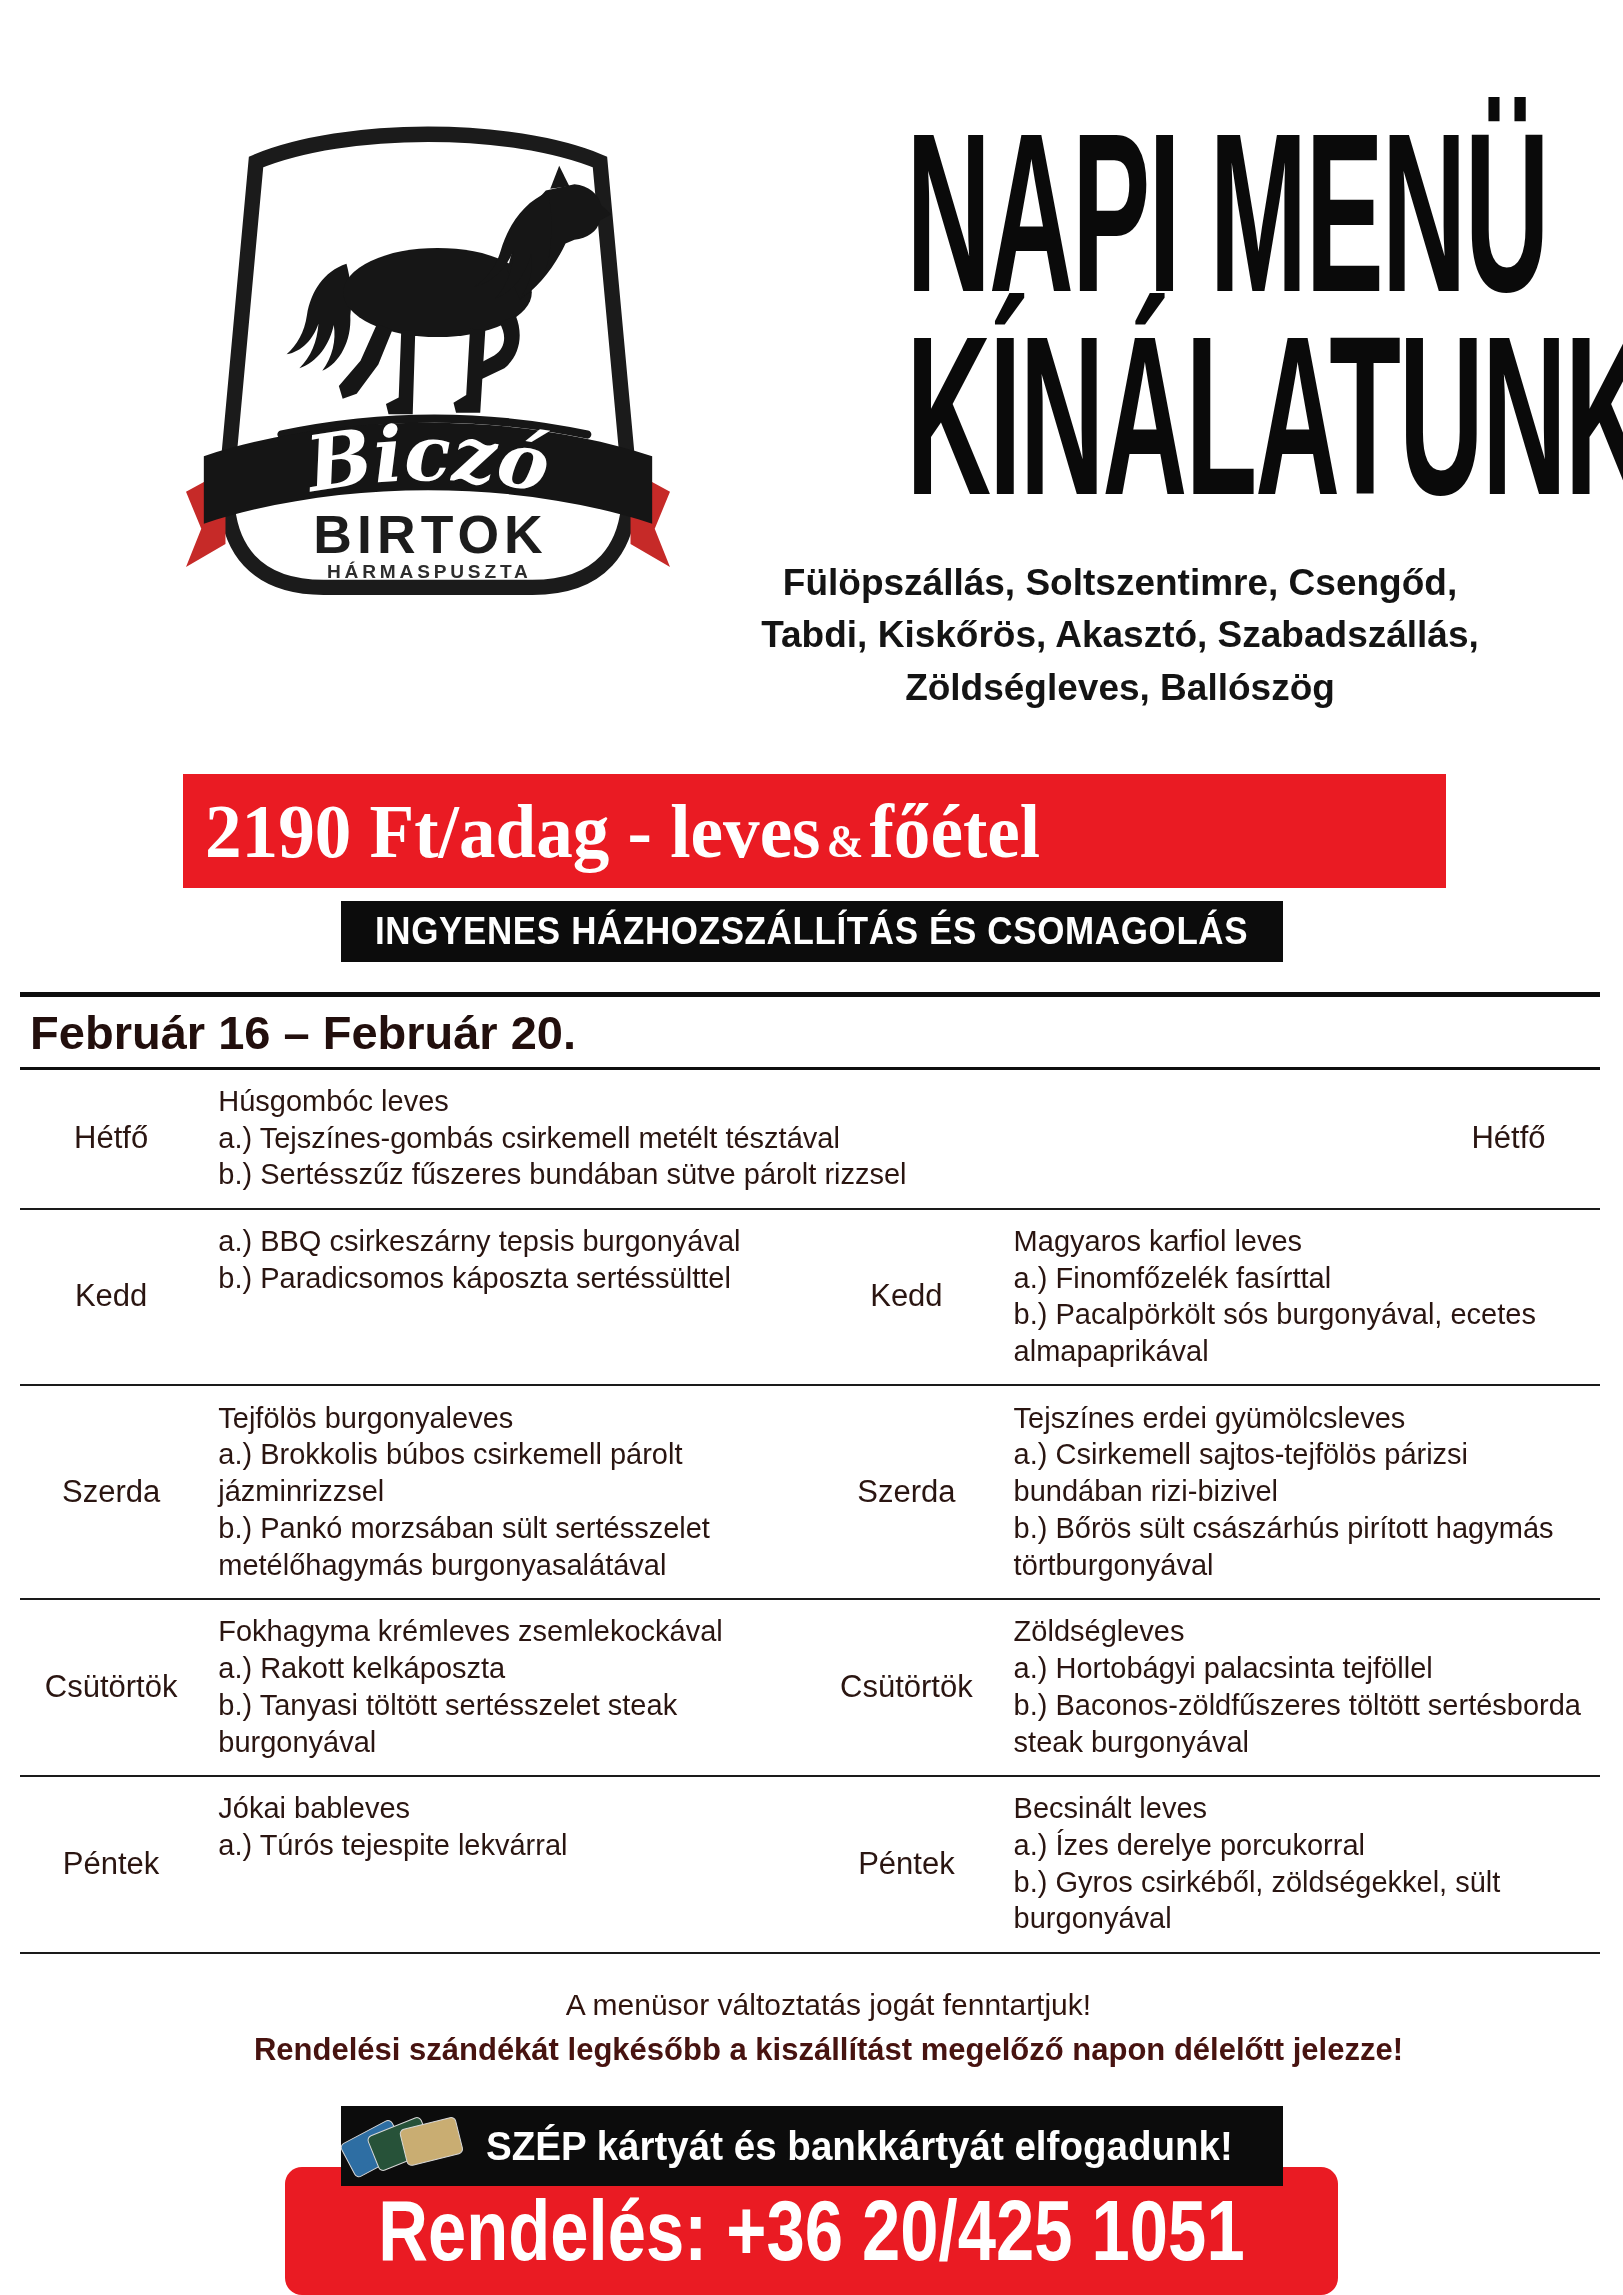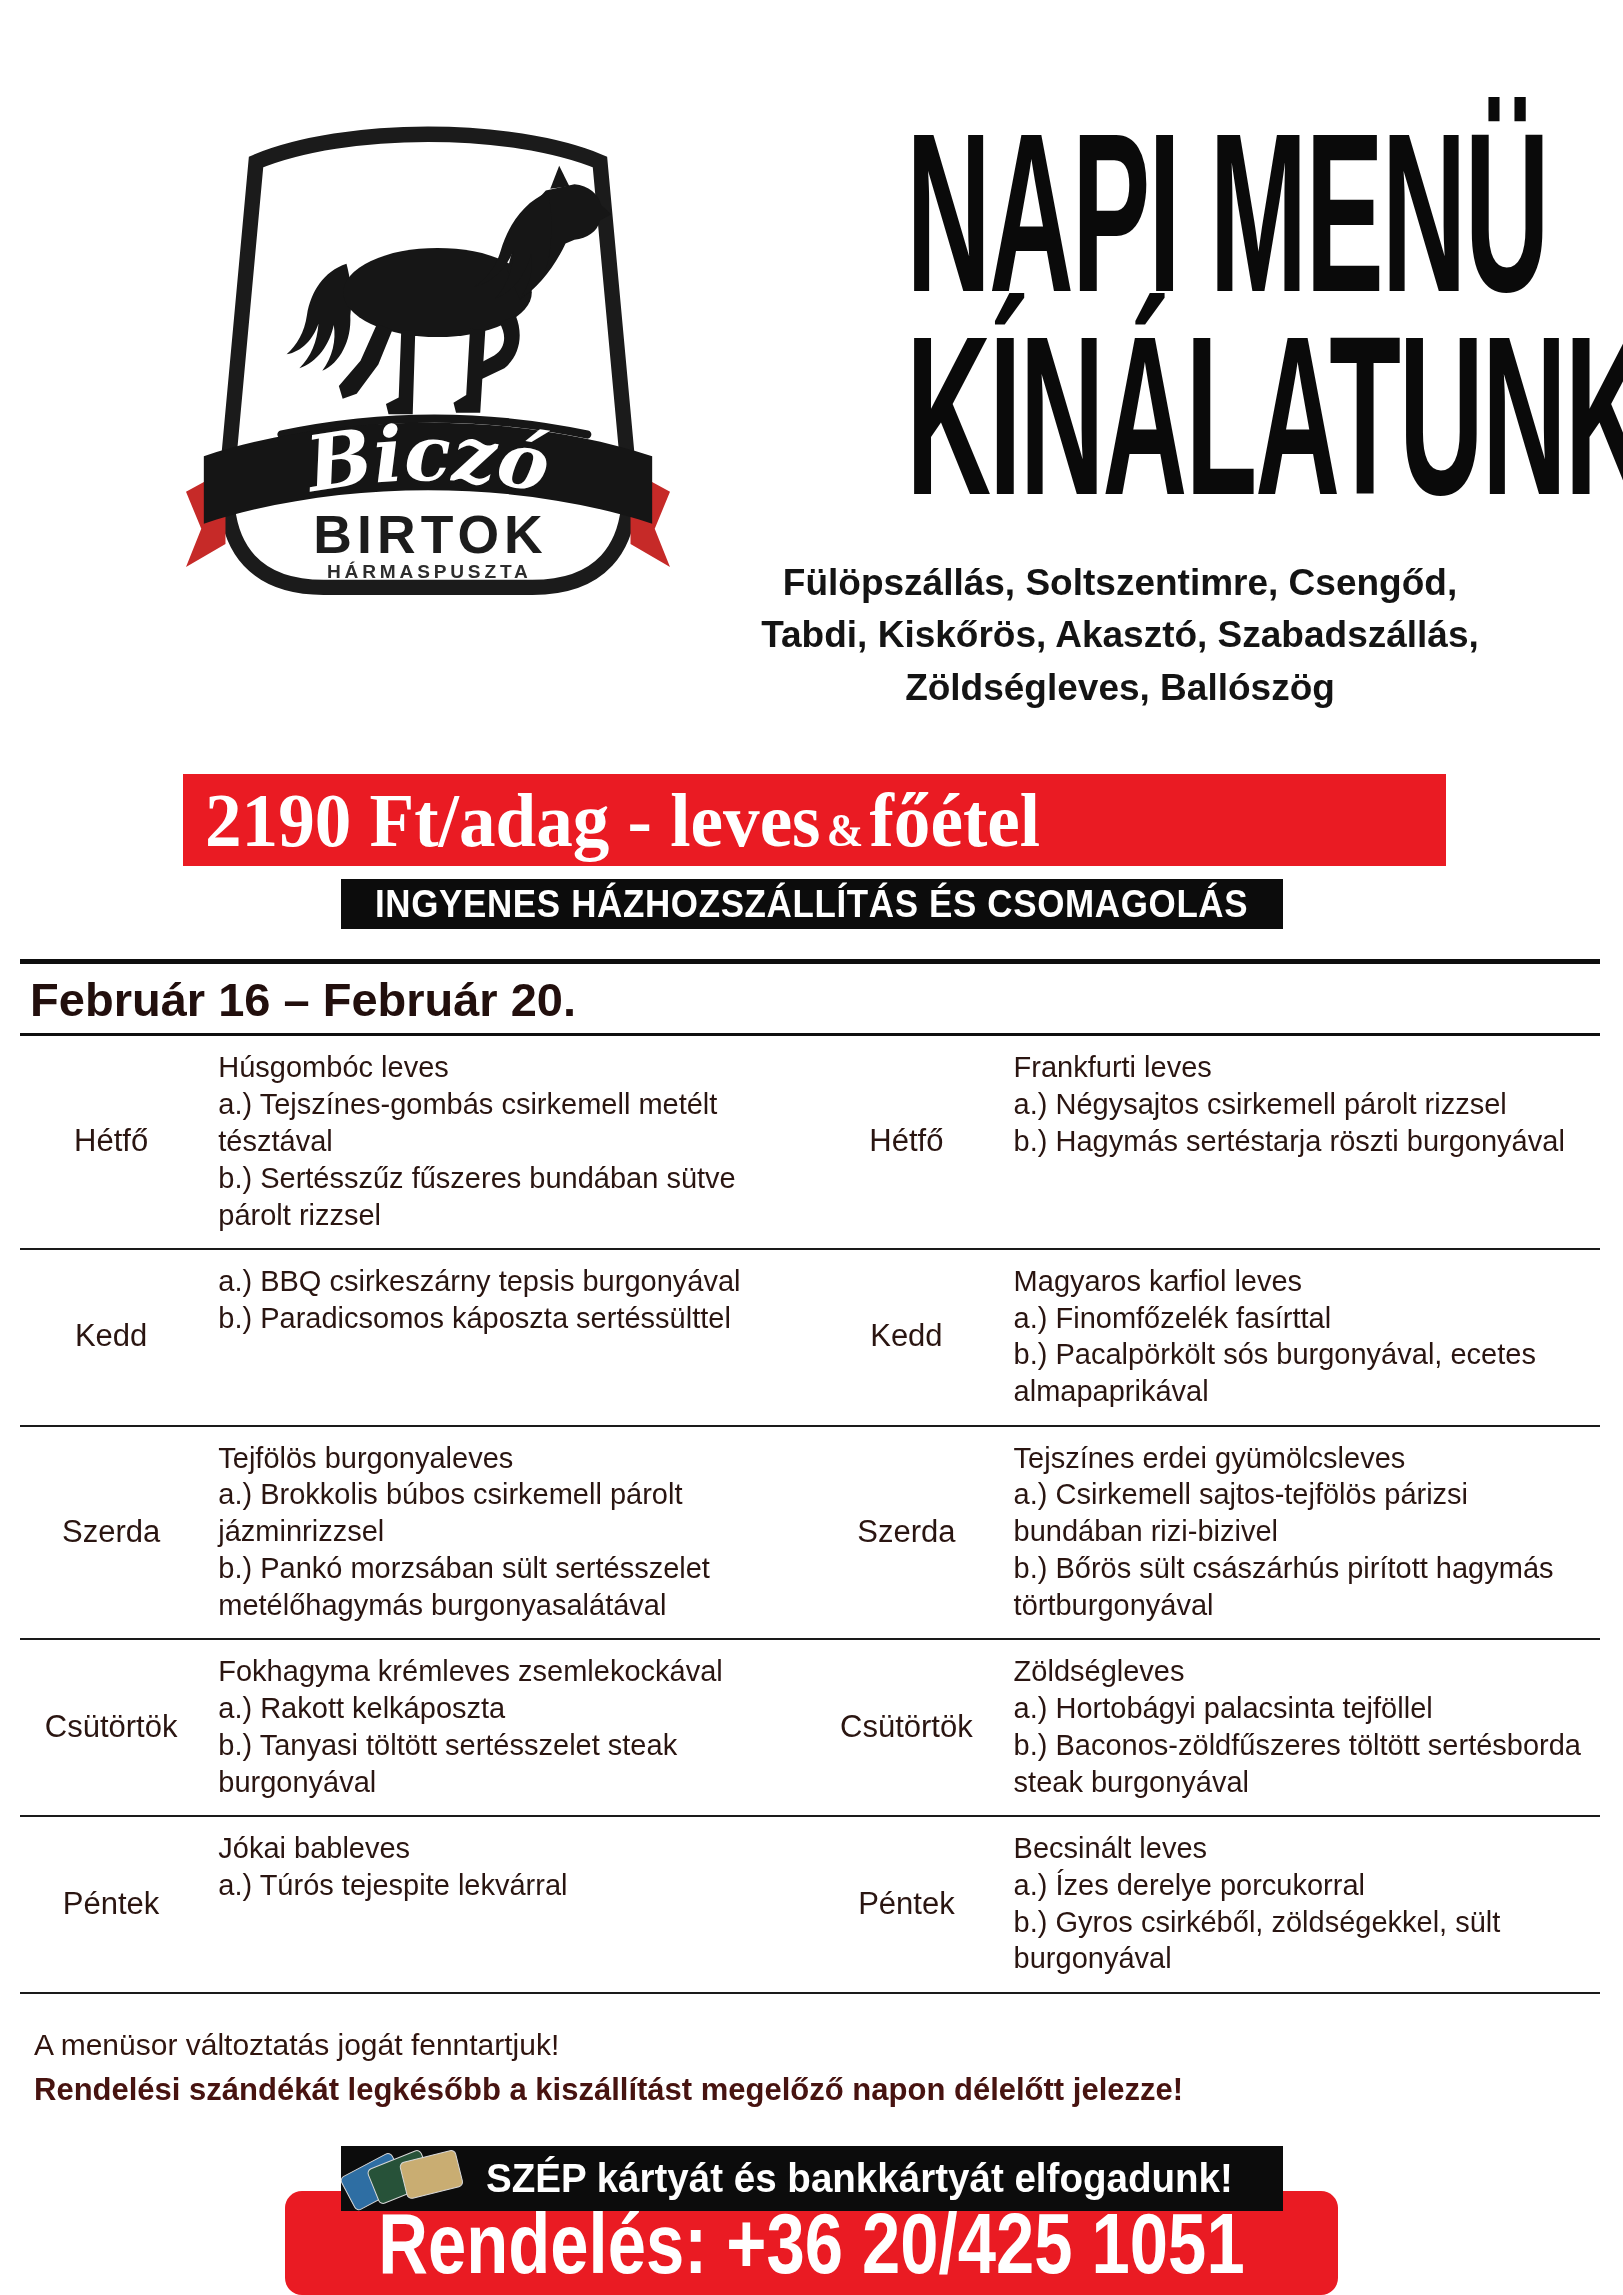--- a/index.html
+++ b/index.html
@@ -54,21 +54,21 @@
   .menu-row{display:flex; border-bottom:2.6px solid #1a1a1a; padding:9.2px 0 10.5px;}
   .cell-day{
     width:183px; flex:none; display:flex; align-items:center; justify-content:center;
     font-size:31px; color:var(--ink);
   }
   .cell-dishes{flex:1; min-width:0; font-size:29px; line-height:1.27; color:var(--ink); padding:3.9px 22px 3.9px 15.7px;}
   .cell-dishes.right{padding-right:11.8px;}
   .dish-line{}
 
   
-  .notes{margin-top:34px; text-align:left;margin-left:34px;}
+  .notes{margin-top:34px; text-align:center;margin-left:34px;}
   .note-1{font-size:30px; color:#30140e;}
   .note-2{margin-top:10.5px; font-size:31px; font-weight:bold; color:#471310;}
 
   
   .cards-banner{
     width:942px; height:84px; margin:38px auto 0; background:var(--black);
     display:flex; align-items:center; justify-content:center; gap:25px;
     position:relative; z-index:2;
   }
   .cards-icons{display:flex; align-items:center; height:100%; padding-bottom:3.9px;}
@@ -165,25 +165,20 @@
     </div>
     <div class="menu-rows" id="menu-rows">
         <div class="menu-row">
           <div class="cell-day">Hétfő</div>
           <div class="cell-dishes">
             <div class="dish-line">Húsgombóc leves</div>
             <div class="dish-line">a.) Tejszínes-gombás csirkemell metélt tésztával</div>
             <div class="dish-line">b.) Sertésszűz fűszeres bundában sütve párolt rizzsel</div>
           </div>
           <div class="cell-day">Hétfő</div>
-          <div class="cell-dishes right">
-            <div class="dish-line">Frankfurti leves</div>
-            <div class="dish-line">a.) Négysajtos csirkemell párolt rizzsel</div>
-            <div class="dish-line">b.) Hagymás sertéstarja röszti burgonyával</div>
-          </div>
         </div>
         <div class="menu-row">
           <div class="cell-day">Kedd</div>
           <div class="cell-dishes">
             <div class="dish-line">a.) BBQ csirkeszárny tepsis burgonyával</div>
             <div class="dish-line">b.) Paradicsomos káposzta sertéssülttel</div>
           </div>
           <div class="cell-day">Kedd</div>
           <div class="cell-dishes right">
             <div class="dish-line">Magyaros karfiol leves</div>

